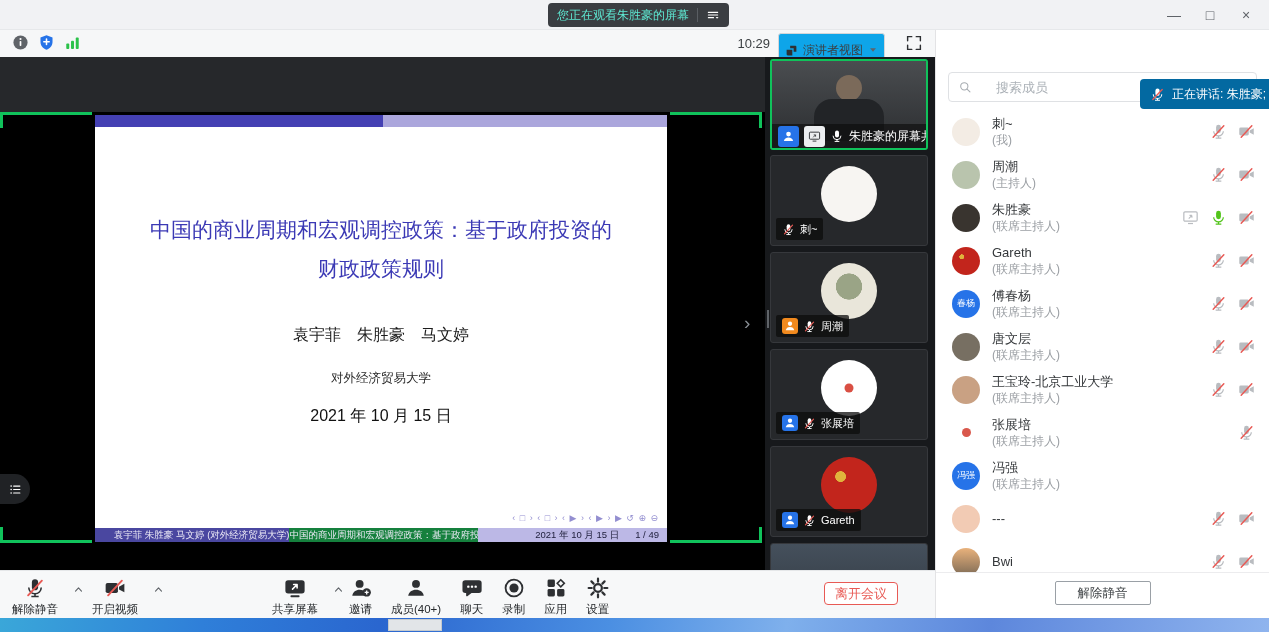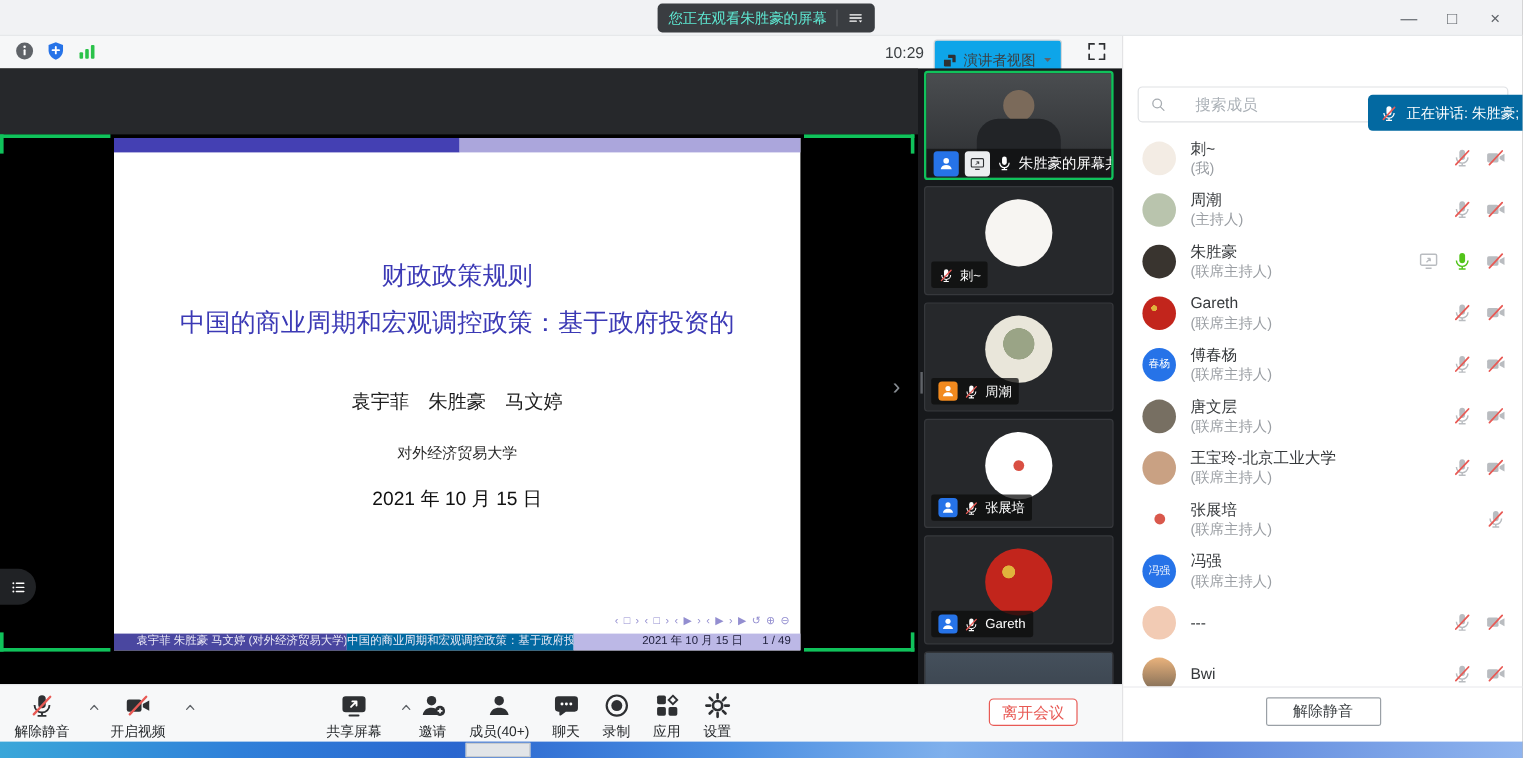--- a/index.html
+++ b/index.html
@@ -46,21 +46,21 @@
   .slide-head { position:absolute; left:0; top:0; width:100%; height:12px; display:flex; }
   .slide-head .seg1 { width:50.3%; background:#4440b3; }
   .slide-head .seg2 { flex:1; background:#aba6dc; }
   .slide-title { position:absolute; left:10px; right:10px; top:96px; text-align:center; color:#3b39b5; font-size:21px; line-height:39px; }
   .slide-authors { position:absolute; left:0; right:0; top:210px; text-align:center; font-size:16px; color:#1c1c1c; }
   .slide-inst { position:absolute; left:0; right:0; top:255px; text-align:center; font-size:12.5px; color:#2a2a2a; }
   .slide-date { position:absolute; left:0; right:0; top:291px; text-align:center; font-size:16px; color:#111; }
   .slide-nav { position:absolute; right:8px; bottom:19px; font-size:9px; letter-spacing:1px; color:#938ed0; }
   .slide-footer { position:absolute; left:0; bottom:0; width:100%; height:14px; display:flex; font-size:9.5px; line-height:14px; white-space:nowrap;text-align:right; }
   .sf1 { width:34%; background:#4a47a0; color:#eceaf6; padding-left:6px; overflow:hidden; }
-  .sf2 { width:33%; background:#0369a1; color:#eceaf6; overflow:hidden; }
+  .sf2 { width:33%; background:#15803d; color:#eceaf6; overflow:hidden; }
   .sf3 { width:33%; background:#bcb8e6; color:#1d1d3a; display:flex; overflow:hidden; }
   .sf3 .d { margin-left:auto; }
   .sf3 .p { margin-left:16px; padding-right:8px; }
 
   .annot-pill { position:absolute; left:0; top:417px; width:30px; height:30px; background:#202225; border-radius:0 15px 15px 0; display:flex; align-items:center; justify-content:center; color:#cfd2d6; }
   .expand-arrow { position:absolute; left:744px; top:256px; color:#878d93; font-size:19px; line-height:19px; }
 
   
   .thumbs { position:absolute; left:765px; top:57px; width:170px; height:513px; background:#17191c; overflow:hidden; }
   .drag-handle { position:absolute; left:2px; top:253px; display:flex; gap:2px; }
@@ -198,22 +198,22 @@
     <div class="corner c-tr"></div>
     <div class="corner c-bl"></div>
     <div class="corner c-br"></div>
 
     <div class="slide">
       <div class="slide-head">
         <div class="seg1"></div>
         <div class="seg2"></div>
       </div>
       <div class="slide-title serif">
+        <div>中国的商业周期和宏观调控政策：基于政府投资的</div>
         <div>财政政策规则</div>
-        <div>中国的商业周期和宏观调控政策：基于政府投资的</div>
       </div>
       <div class="slide-authors serif">袁宇菲　朱胜豪　马文婷</div>
       <div class="slide-inst serif">对外经济贸易大学</div>
       <div class="slide-date">2021 年 10 月 15 日</div>
       <div class="slide-nav">‹ □ ›  ‹ □ ›  ‹ ▶ ›  ‹ ▶ ›  ▶   ↺ ⊕ ⊖</div>
       <div class="slide-footer">
         <div class="sf1">袁宇菲 朱胜豪 马文婷 (对外经济贸易大学)</div>
         <div class="sf2">中国的商业周期和宏观调控政策：基于政府投</div>
         <div class="sf3">
           <span class="d">2021 年 10 月 15 日</span>

